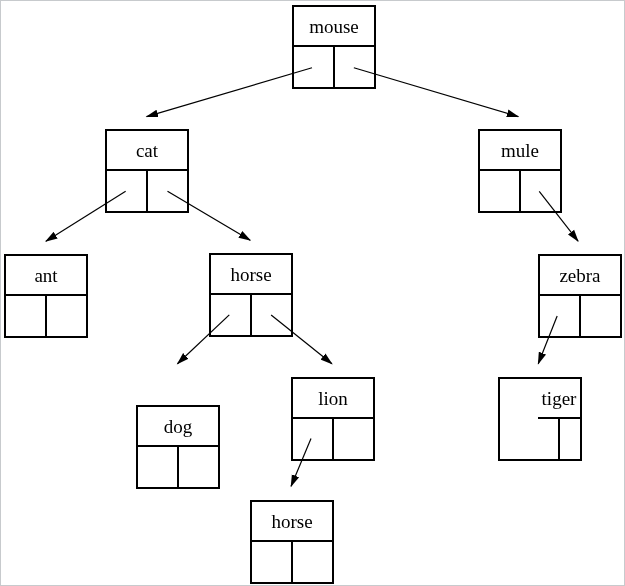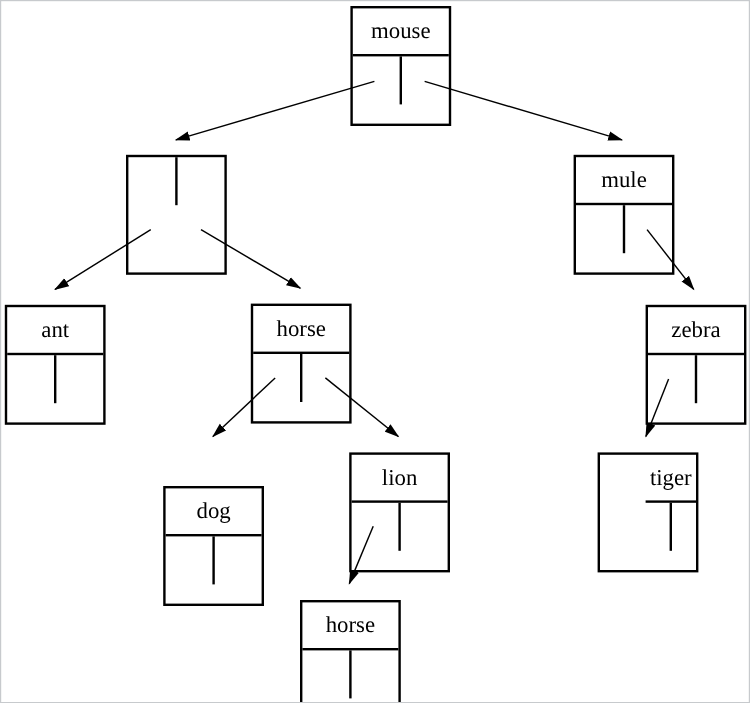--- a/index.html
+++ b/index.html
@@ -22,21 +22,21 @@
     left: 0;
     top: 0;
     width: 100%;
     height: 100%;
     pointer-events: none;
   }
   .node {
     position: absolute;
     box-sizing: border-box;
     width: 84px;
-    height: 100px;
+    height: 84px;
     border: 2px solid #000000;
     background: transparent;
   }
   .label-cell {
     box-sizing: border-box;
     height: 40px;
     border-bottom: 2px solid #000000;
     display: flex;
     align-items: center;
     justify-content: center;
@@ -80,20 +80,21 @@
   </svg>
   <div id="nodes-layer">
       <div class="node" style="left: 291px; top: 4px;">
         <div class="label-cell">mouse</div>
         <div class="ptr-row">
           <div class="ptr-cell left"></div>
           <div class="ptr-cell right"></div>
         </div>
       </div>
       <div class="node" style="left: 104px; top: 128px;">
+        <div class="label-cell">cat</div>
         <div class="ptr-row">
           <div class="ptr-cell left"></div>
           <div class="ptr-cell right"></div>
         </div>
       </div>
       <div class="node" style="left: 477px; top: 128px;">
         <div class="label-cell">mule</div>
         <div class="ptr-row">
           <div class="ptr-cell left"></div>
           <div class="ptr-cell right"></div>

